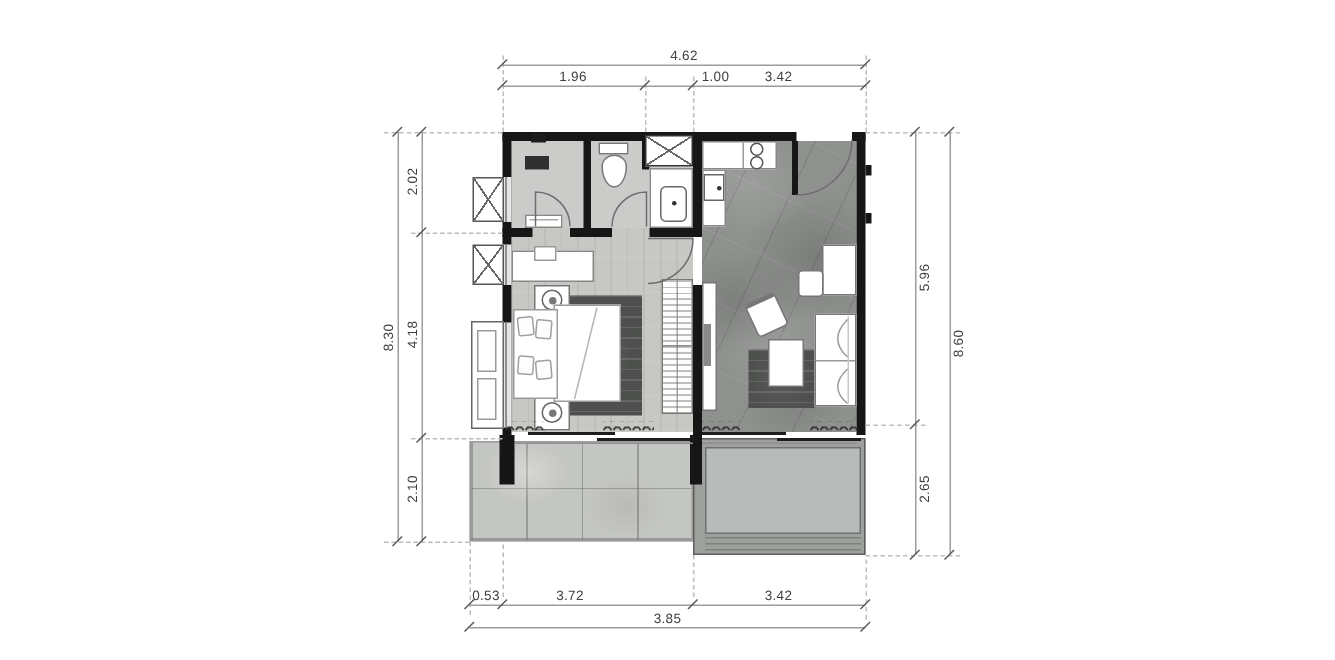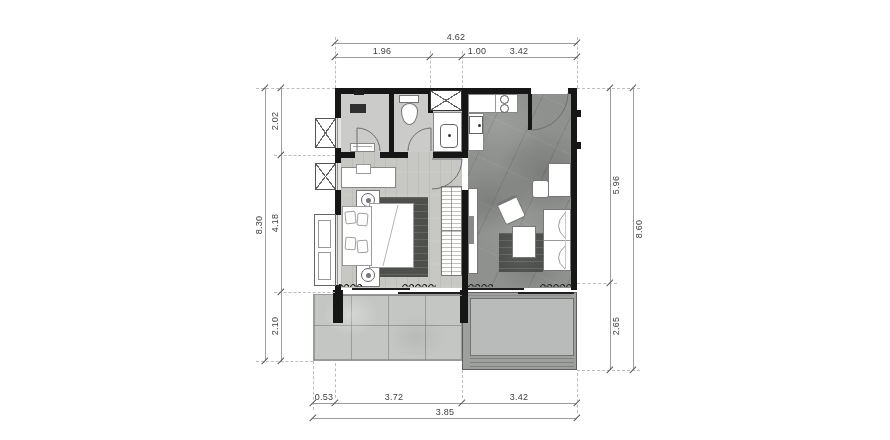--- a/index.html
+++ b/index.html
@@ -228,17 +228,17 @@
   <span class="dimlabel" style="left:446px;top:51px;margin-left:31px;">1.00</span>
   <span class="dimlabel" style="left:519px;top:51px;">3.42</span>
   <span class="dimlabel vert" style="left:275px;top:121px;">2.02</span>
   <span class="dimlabel vert" style="left:275px;top:223px;">4.18</span>
   <span class="dimlabel vert" style="left:275px;top:326px;">2.10</span>
   <span class="dimlabel vert" style="left:259px;top:225px;">8.30</span>
   <span class="dimlabel vert" style="left:616px;top:185px;">5.96</span>
   <span class="dimlabel vert" style="left:616px;top:326px;">2.65</span>
   <span class="dimlabel vert" style="left:639px;top:229px;">8.60</span>
   <span class="dimlabel" style="left:324px;top:397px;">0.53</span>
-  <span class="dimlabel" style="left:394px;top:397px;">3.72</span>
+  <span class="dimlabel" style="left:380px;top:397px;">3.72</span>
   <span class="dimlabel" style="left:519px;top:397px;">3.42</span>
   <span class="dimlabel" style="left:445px;top:412px;">3.85</span>
 
 </div>
 
 </body></html>

